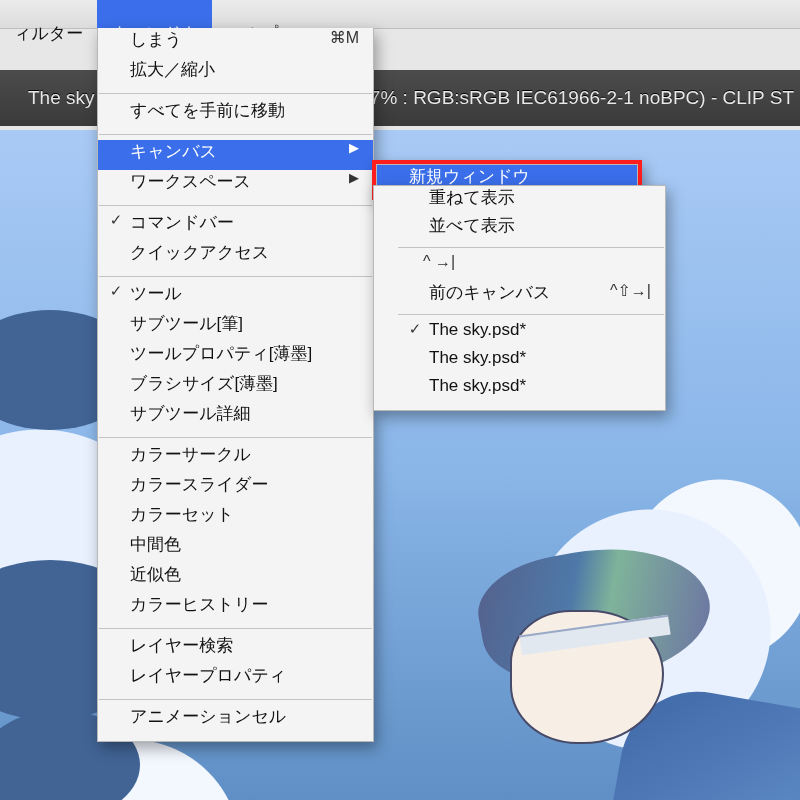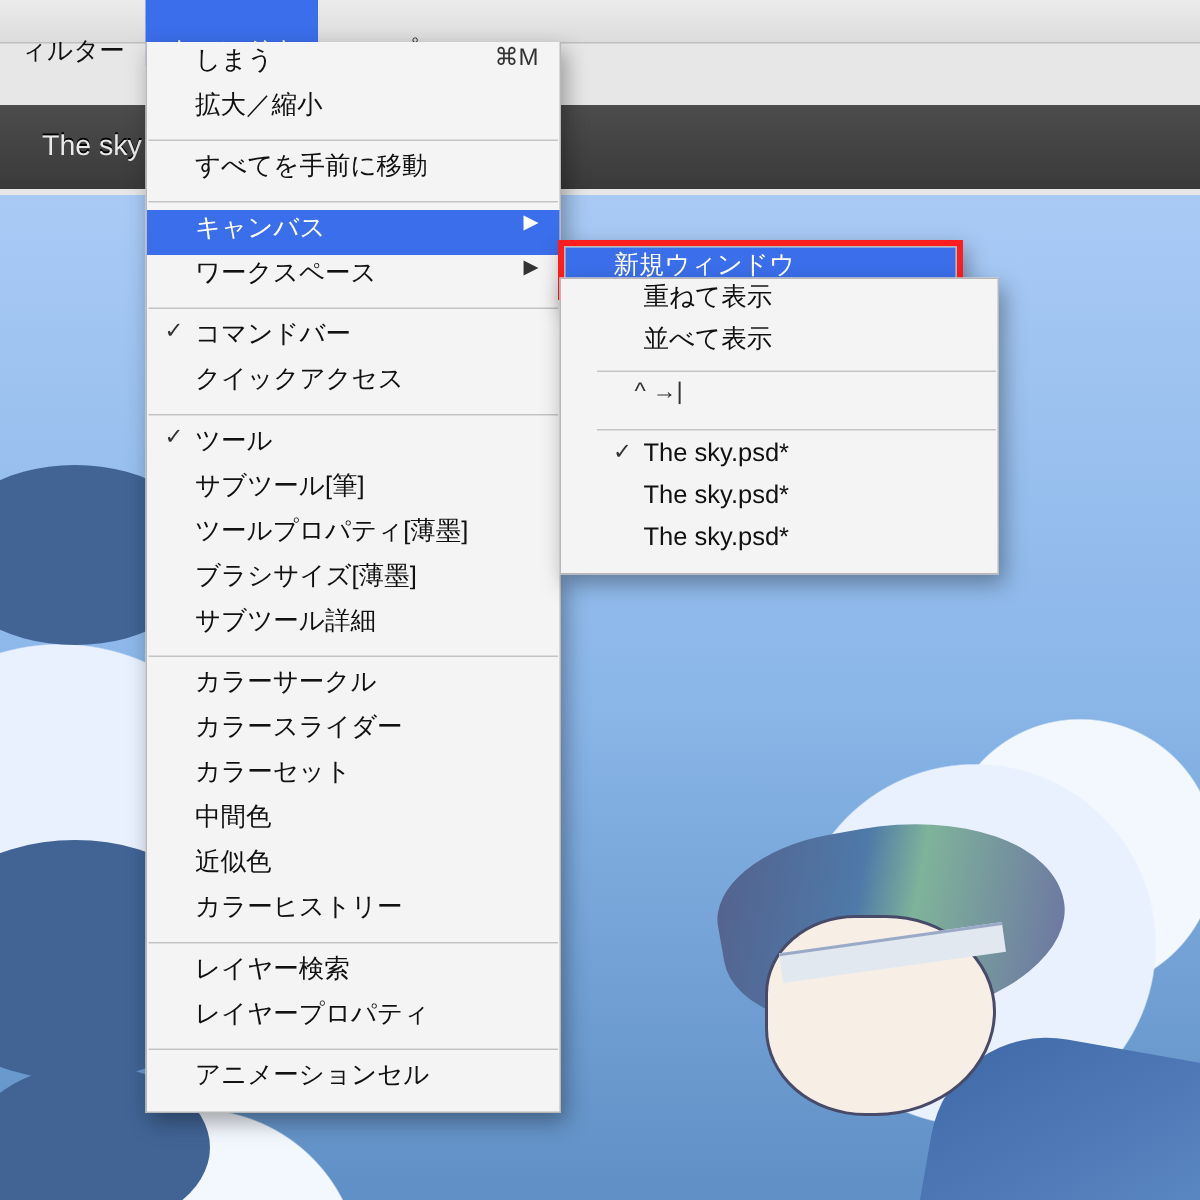--- a/index.html
+++ b/index.html
@@ -124,20 +124,21 @@
 
 <div class="menubar">
   <div class="m-item">ィルター</div>
   <div class="m-item sel">ウィンドウ</div>
   <div class="m-item">ヘルプ</div>
 </div>
 
 <div class="titlebar">
   <span>The sky</span>
   <span style="flex:1"></span>
+  <span style="padding-right:6px">7% : RGB:sRGB IEC61966-2-1 noBPC)  - CLIP ST</span>
 </div>
 
 <div class="menu main">
   <div class="menu-row">
     <span class="chk"></span>
     <span class="lbl">しまう</span>
     <span class="accel">⌘M</span>
   </div>
   <div class="menu-row">
     <span class="chk"></span>
@@ -246,20 +247,25 @@
   </div>
   <div class="menu-row tight">
     <span class="chk"></span>
       <span class="lbl">並べて表示</span>
   </div>
   <div class="menu-sep"></div>
   <div class="menu-row tight">
     <span class="chk"></span>
     <span class="accel">^ →|</span>
   </div>
+  <div class="menu-row tight">
+    <span class="chk"></span>
+      <span class="lbl">前のキャンバス</span>
+    <span class="accel">^⇧→|</span>
+  </div>
   <div class="menu-sep"></div>
   <div class="menu-row tight">
     <span class="chk">✓</span>
     <span class="lbl">The sky.psd*</span>
   </div>
   <div class="menu-row tight">
     <span class="chk"></span>
       <span class="lbl">The sky.psd*</span>
   </div>
   <div class="menu-row tight">

